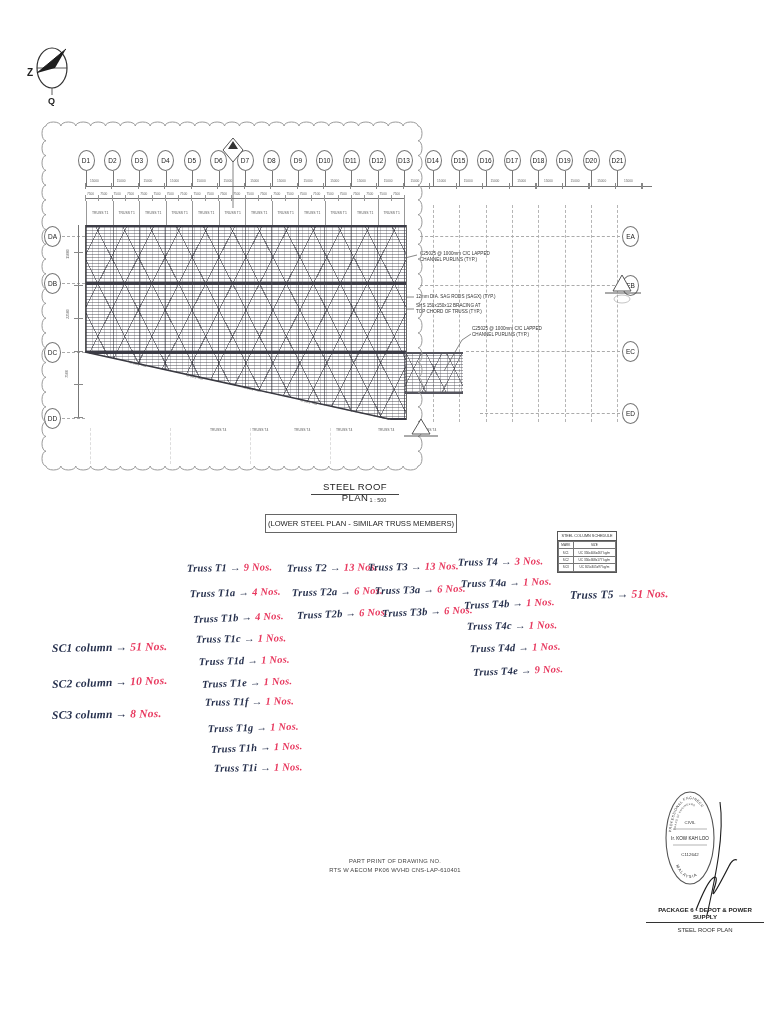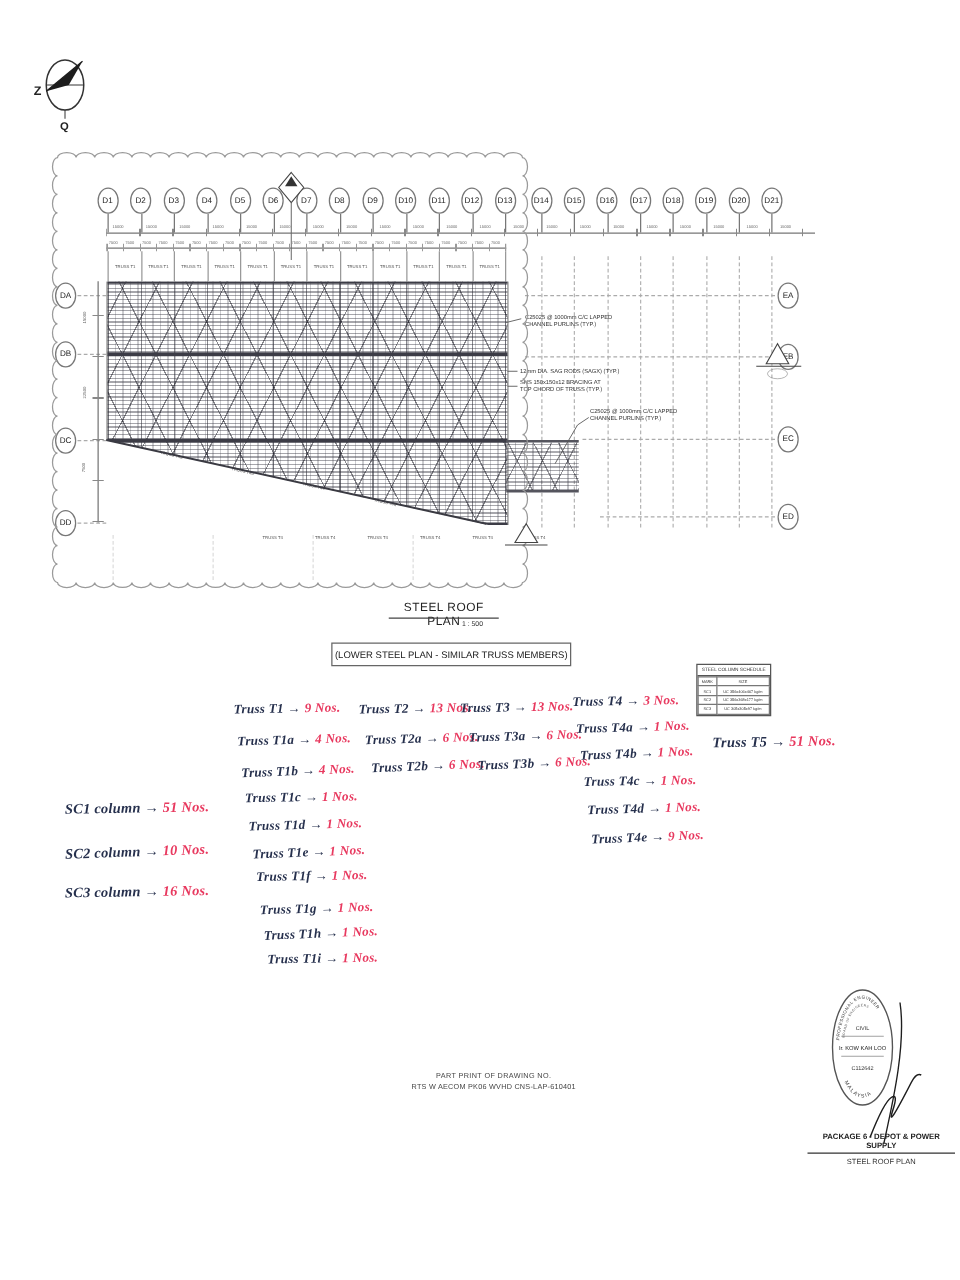--- a/index.html
+++ b/index.html
@@ -318,21 +318,21 @@
     <div class="hw" style="left: 382px; top: 606px; font-size: 10.5px; transform: rotate(-2.4deg);"><span style="color: rgb(38, 48, 77); display: inline;">Truss T3b</span><span style="color: rgb(38, 48, 77); padding: 0px 3px; display: inline;">→</span><span style="color: rgb(232, 57, 95); display: inline;">6 Nos.</span></div>
     <div class="hw" style="left: 458px; top: 556px; font-size: 10.5px; transform: rotate(-1deg);"><span style="color: rgb(38, 48, 77); display: inline;">Truss T4</span><span style="color: rgb(38, 48, 77); padding: 0px 3px; display: inline;">→</span><span style="color: rgb(232, 57, 95); display: inline;">3 Nos.</span></div>
     <div class="hw" style="left: 461px; top: 577px; font-size: 10.5px; transform: rotate(-1.7deg);"><span style="color: rgb(38, 48, 77); display: inline;">Truss T4a</span><span style="color: rgb(38, 48, 77); padding: 0px 3px; display: inline;">→</span><span style="color: rgb(232, 57, 95); display: inline;">1 Nos.</span></div>
     <div class="hw" style="left: 464px; top: 598px; font-size: 10.5px; transform: rotate(-2.4deg);"><span style="color: rgb(38, 48, 77); display: inline;">Truss T4b</span><span style="color: rgb(38, 48, 77); padding: 0px 3px; display: inline;">→</span><span style="color: rgb(232, 57, 95); display: inline;">1 Nos.</span></div>
     <div class="hw" style="left: 467px; top: 620px; font-size: 10.5px; transform: rotate(-1deg);"><span style="color: rgb(38, 48, 77); display: inline;">Truss T4c</span><span style="color: rgb(38, 48, 77); padding: 0px 3px; display: inline;">→</span><span style="color: rgb(232, 57, 95); display: inline;">1 Nos.</span></div>
     <div class="hw" style="left: 470px; top: 642px; font-size: 10.5px; transform: rotate(-1.7deg);"><span style="color: rgb(38, 48, 77); display: inline;">Truss T4d</span><span style="color: rgb(38, 48, 77); padding: 0px 3px; display: inline;">→</span><span style="color: rgb(232, 57, 95); display: inline;">1 Nos.</span></div>
     <div class="hw" style="left: 473px; top: 665px; font-size: 10.5px; transform: rotate(-2.4deg);"><span style="color: rgb(38, 48, 77); display: inline;">Truss T4e</span><span style="color: rgb(38, 48, 77); padding: 0px 3px; display: inline;">→</span><span style="color: rgb(232, 57, 95); display: inline;">9 Nos.</span></div>
     <div class="hw" style="left: 570px; top: 588px; font-size: 11.5px; transform: rotate(-1deg);"><span style="color: rgb(38, 48, 77); display: inline;">Truss T5</span><span style="color: rgb(38, 48, 77); padding: 0px 3px; display: inline;">→</span><span style="color: rgb(232, 57, 95); display: inline;">51 Nos.</span></div>
     <div class="hw" style="left: 52px; top: 641px; font-size: 11.5px; transform: rotate(-1deg);"><span style="color: rgb(38, 48, 77); display: inline;">SC1 column</span><span style="color: rgb(38, 48, 77); padding: 0px 3px; display: inline;">→</span><span style="color: rgb(232, 57, 95); display: inline;">51 Nos.</span></div>
     <div class="hw" style="left: 52px; top: 676px; font-size: 11.5px; transform: rotate(-2deg);"><span style="color: rgb(38, 48, 77); display: inline;">SC2 column</span><span style="color: rgb(38, 48, 77); padding: 0px 3px; display: inline;">→</span><span style="color: rgb(232, 57, 95); display: inline;">10 Nos.</span></div>
-    <div class="hw" style="left: 52px; top: 708px; font-size: 11.5px; transform: rotate(-1deg);"><span style="color: rgb(38, 48, 77); display: inline;">SC3 column</span><span style="color: rgb(38, 48, 77); padding: 0px 3px; display: inline;">→</span><span style="color: rgb(232, 57, 95); display: inline;">16 Nos.</span></div>
+    <div class="hw" style="left: 52px; top: 708px; font-size: 11.5px; transform: rotate(-1deg);"><span style="color: rgb(38, 48, 77); display: inline;">SC3 column</span><span style="color: rgb(38, 48, 77); padding: 0px 3px; display: inline;">→</span><span style="color: rgb(232, 57, 95); display: inline;">8 Nos.</span></div>
   </div>
 
 <div class="footer-print">
   <div>PART PRINT OF DRAWING NO.</div>
   <div style="letter-spacing:.2px">RTS W AECOM PK06 WVHD CNS-LAP-610401</div>
 </div>
 
 <svg class="abs" style="left:662px;top:788px;z-index:7" width="102" height="148" viewBox="0 0 102 148">
   <ellipse cx="28" cy="50" rx="24" ry="46" fill="none" stroke="#555" stroke-width="1.1"></ellipse>
   <path id="arcTop" d="M 9,52 A 19,41 0 0 1 47,52" fill="none"></path>

